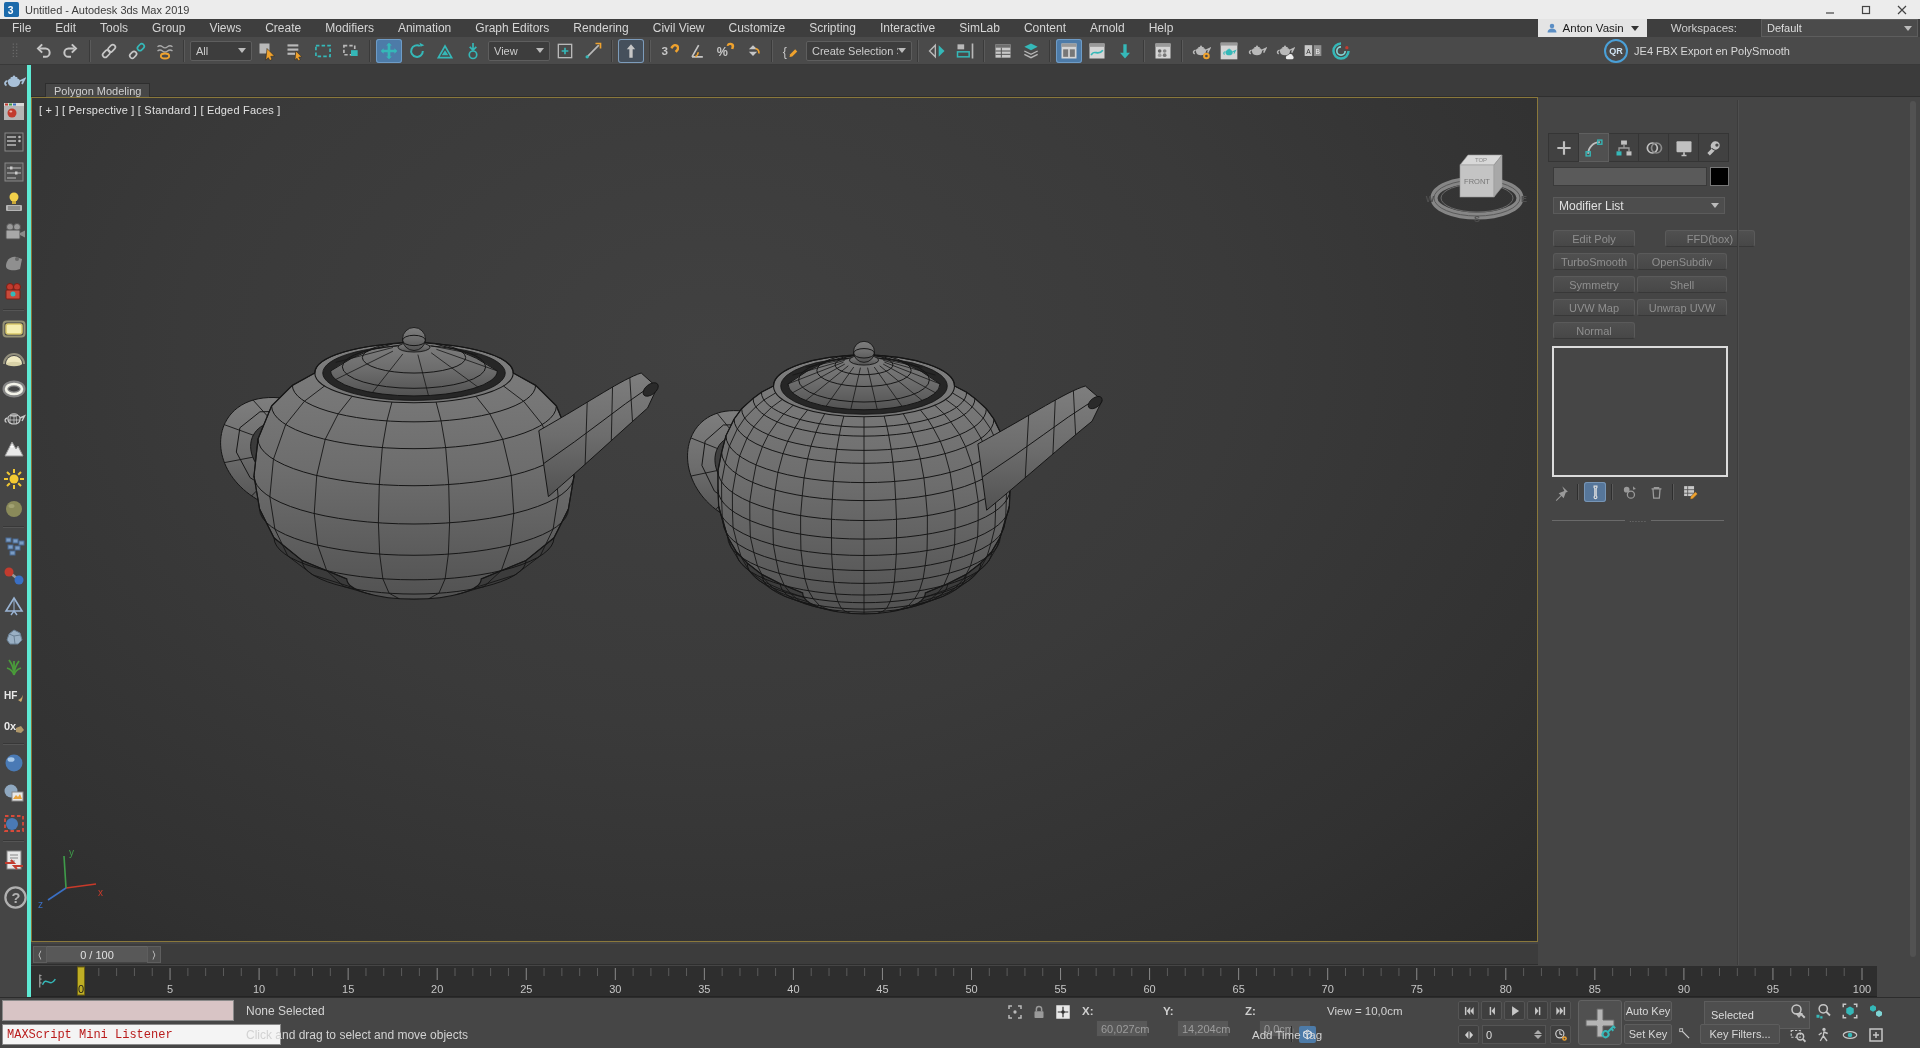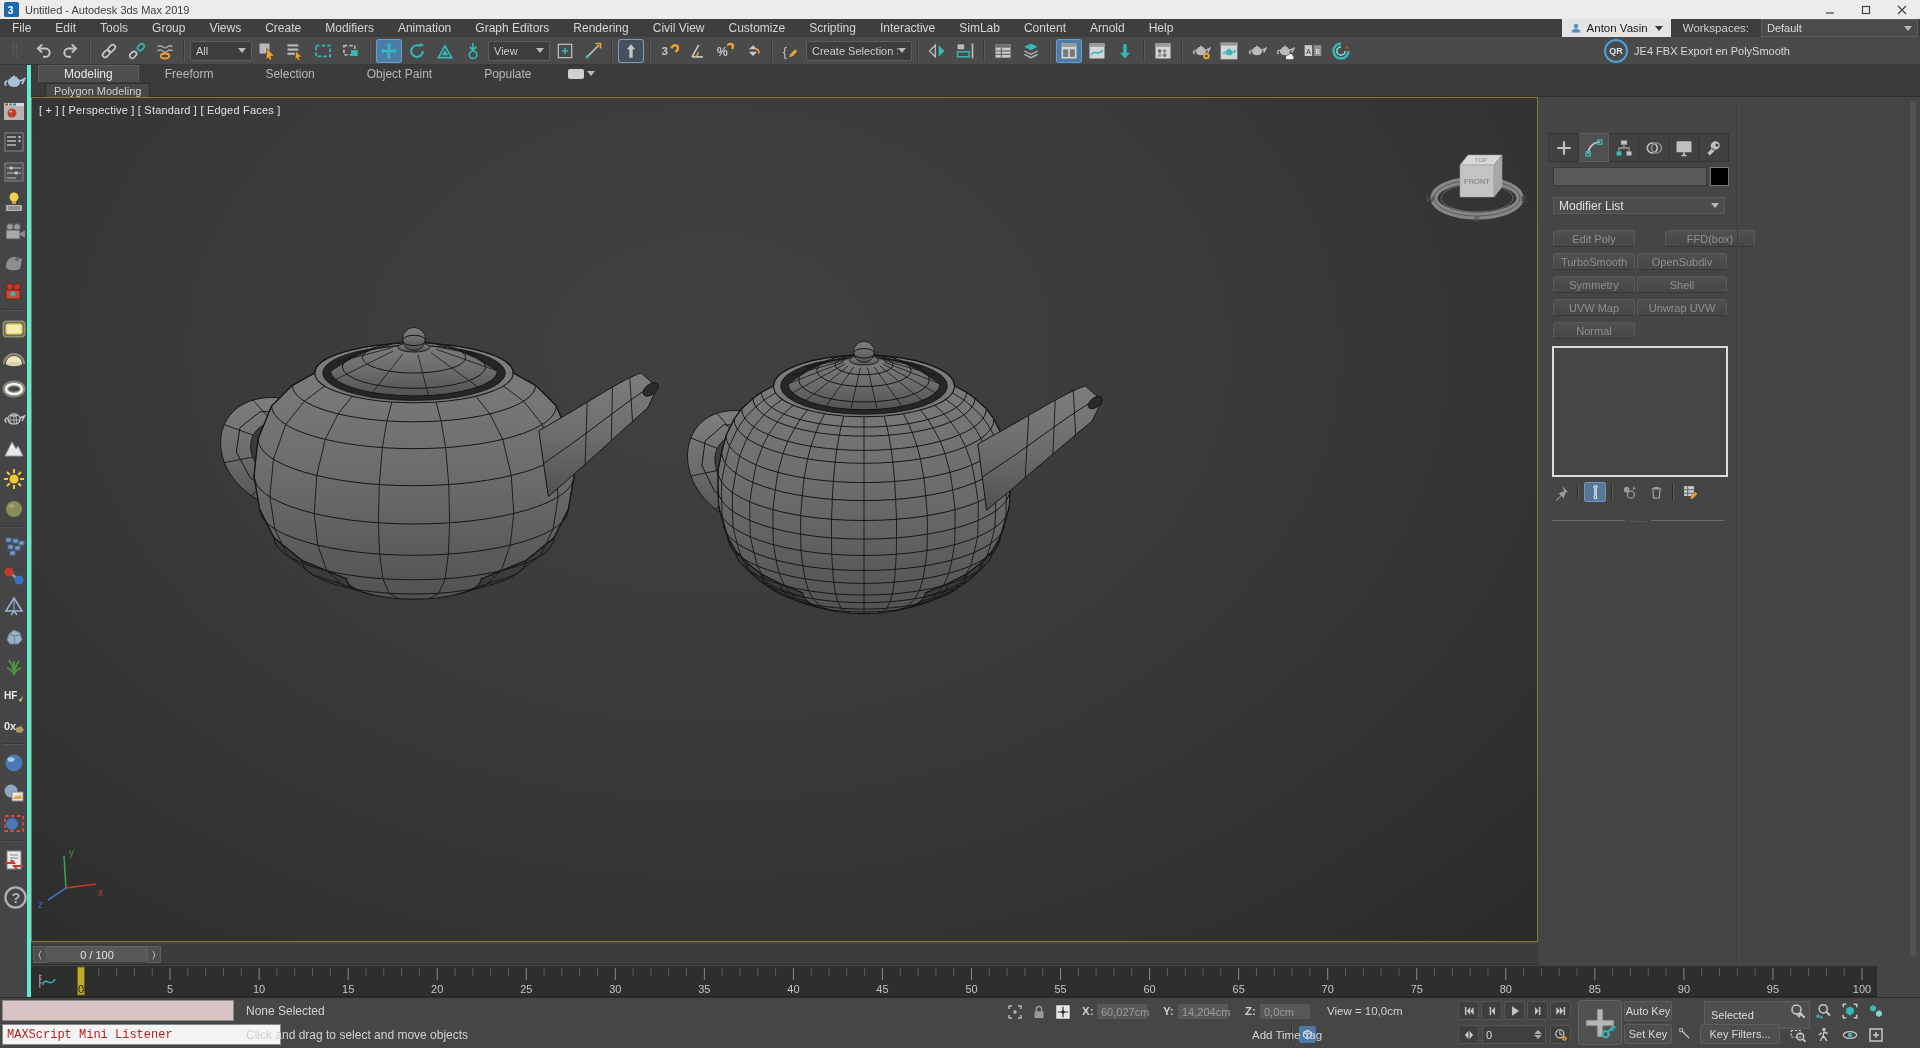--- a/index.html
+++ b/index.html
@@ -8,21 +8,21 @@
   
   .titlebar{position:absolute;left:0;top:0;width:1920px;height:19px;background:#ececec;
             display:flex;align-items:center;font-size:11px;color:#3c3c3c;}
   .titlebar .app-ico{width:15px;height:15px;margin:0 6px 0 4px;}
   .wincontrols{margin-left:auto;display:flex;height:19px;}
   .winbtn{width:36px;height:19px;display:flex;align-items:center;justify-content:center;}
   
   .menubar{position:absolute;left:0;top:19px;width:1920px;height:18px;background:#3e3e3e;
            display:flex;align-items:center;font-size:12px;color:#d6d6d6;}
   .menu-item{padding:7px 12px;height:18px;display:flex;align-items:center;white-space:nowrap;}
-  .account{position:absolute;top:19px;right:2px;height:18px;display:flex;align-items:center;gap:12px;z-index:5;}
+  .account{position:absolute;top:19px;right:2px;height:18px;display:flex;align-items:center;gap:24px;z-index:5;}
   .userbtn{background:#e4e4e4;height:18px;display:flex;align-items:center;gap:5px;padding:0 8px;color:#1a1a1a;font-size:11.5px;}
   .userbtn svg{width:12px;height:12px;}
   .wslabel{color:#cfcfcf;font-size:11.5px;}
   .wscombo{width:145px;height:16px;background:#4b4b4b;border:1px solid #5d5d5d;color:#ddd;font-size:11px;
            display:flex;align-items:center;padding:0 5px;}
   .caret{width:0;height:0;border-left:4px solid transparent;border-right:4px solid transparent;border-top:5px solid #bbb;margin-left:auto;}
   .caret.dark{border-top-color:#333;margin-left:2px;}
   
   .toolbar{position:absolute;left:0;top:37px;width:1920px;height:28px;background:#4a4a4a;border-bottom:1px solid #393939;
            display:flex;align-items:center;gap:2px;padding-left:2px;box-sizing:border-box;}
@@ -94,21 +94,21 @@
   .curvebtn{position:absolute;left:6px;top:4px;width:22px;height:22px;}
   
   .statusbar{position:absolute;left:0;top:997px;width:1920px;height:51px;background:#464646;border-top:1px solid #2c2c2c;box-sizing:border-box;
              font-size:12px;color:#d2d2d2;}
   .mxs-pink{position:absolute;left:2px;top:2px;width:232px;height:21px;background:#d8c4c5;border:1px solid #8a8a8a;box-sizing:border-box;}
   .mxs-white{position:absolute;left:2px;top:26px;width:279px;height:21px;background:#f4f4f4;border:1px solid #8a8a8a;box-sizing:border-box;
              font-family:"Liberation Mono",monospace;font-size:12px;color:#b91c1c;display:flex;align-items:center;padding-left:4px;}
   .sb-ico{position:absolute;width:20px;height:18px;top:5px;}
   .sb-ico svg{width:18px;height:18px;}
   .coordlab{position:absolute;top:7px;font-weight:bold;color:#cfcfcf;font-size:11.5px;}
-  .coordfield{position:absolute;top:5px;width:52px;height:17px;background:#585858;border:1px solid #474747;color:#9c9c9c;
+  .coordfield{position:absolute;top:22px;width:52px;height:17px;background:#585858;border:1px solid #474747;color:#9c9c9c;
               font-size:11px;display:flex;align-items:center;padding-left:4px;box-sizing:border-box;}
   .pbbtn{position:absolute;width:21px;height:19px;background:#3f3f3f;border:1px solid #555;border-radius:2px;
          display:flex;align-items:center;justify-content:center;box-sizing:border-box;}
   .pbbtn svg{width:14px;height:14px;}
   .framefield{position:absolute;left:1482px;top:27px;width:64px;height:19px;background:#3f3f3f;border:1px solid #555;
               color:#ddd;font-size:11px;display:flex;align-items:center;padding:0 3px;box-sizing:border-box;}
   .spin{margin-left:auto;display:flex;flex-direction:column;gap:1px;}
   .spin b{width:0;height:0;border-left:4px solid transparent;border-right:4px solid transparent;}
   .spin .up{border-bottom:4px solid #aaa;}
   .spin .dn{border-top:4px solid #aaa;}
@@ -462,31 +462,20 @@
           <circle cx="19" cy="8" r="2" fill="#c23b2e"></circle>
         </svg>
       </span>
       <span class="qrgroup">
         <span class="qrbadge">QR</span>
         <span class="qrtext">JE4 FBX Export en PolySmooth</span>
       </span>
     </div>
 
   <div class="ribbon">
-    <div class="rtabs" id="ribbontabs">
-        <span class="rtab active">Modeling</span>
-        <span class="rtab">Freeform</span>
-        <span class="rtab">Selection</span>
-        <span class="rtab">Object Paint</span>
-        <span class="rtab">Populate</span>
-        <span class="rtab-extra">
-          <span class="chip"></span>
-          <span class="caret"></span>
-        </span>
-      </div>
     <span class="panelrow-btn">
       <span>Polygon Modeling</span>
     </span>
   </div>
 
   <div class="lefttb" id="lefttoolbar">
       <div class="licon">
         <svg viewBox="0 0 24 24">
           <path d="M5.5 11c-2.5.3-3.5 3-1 4.5M18 11l4.5-2-2.5 5" fill="none" stroke="#a8c0d8" stroke-width="1.8"></path>
           <path d="M6 11c0 0-1 6 6 6s6-6 6-6c0-2-2.5-3-6-3s-6 1-6 3z" fill="#a8c0d8"></path>

